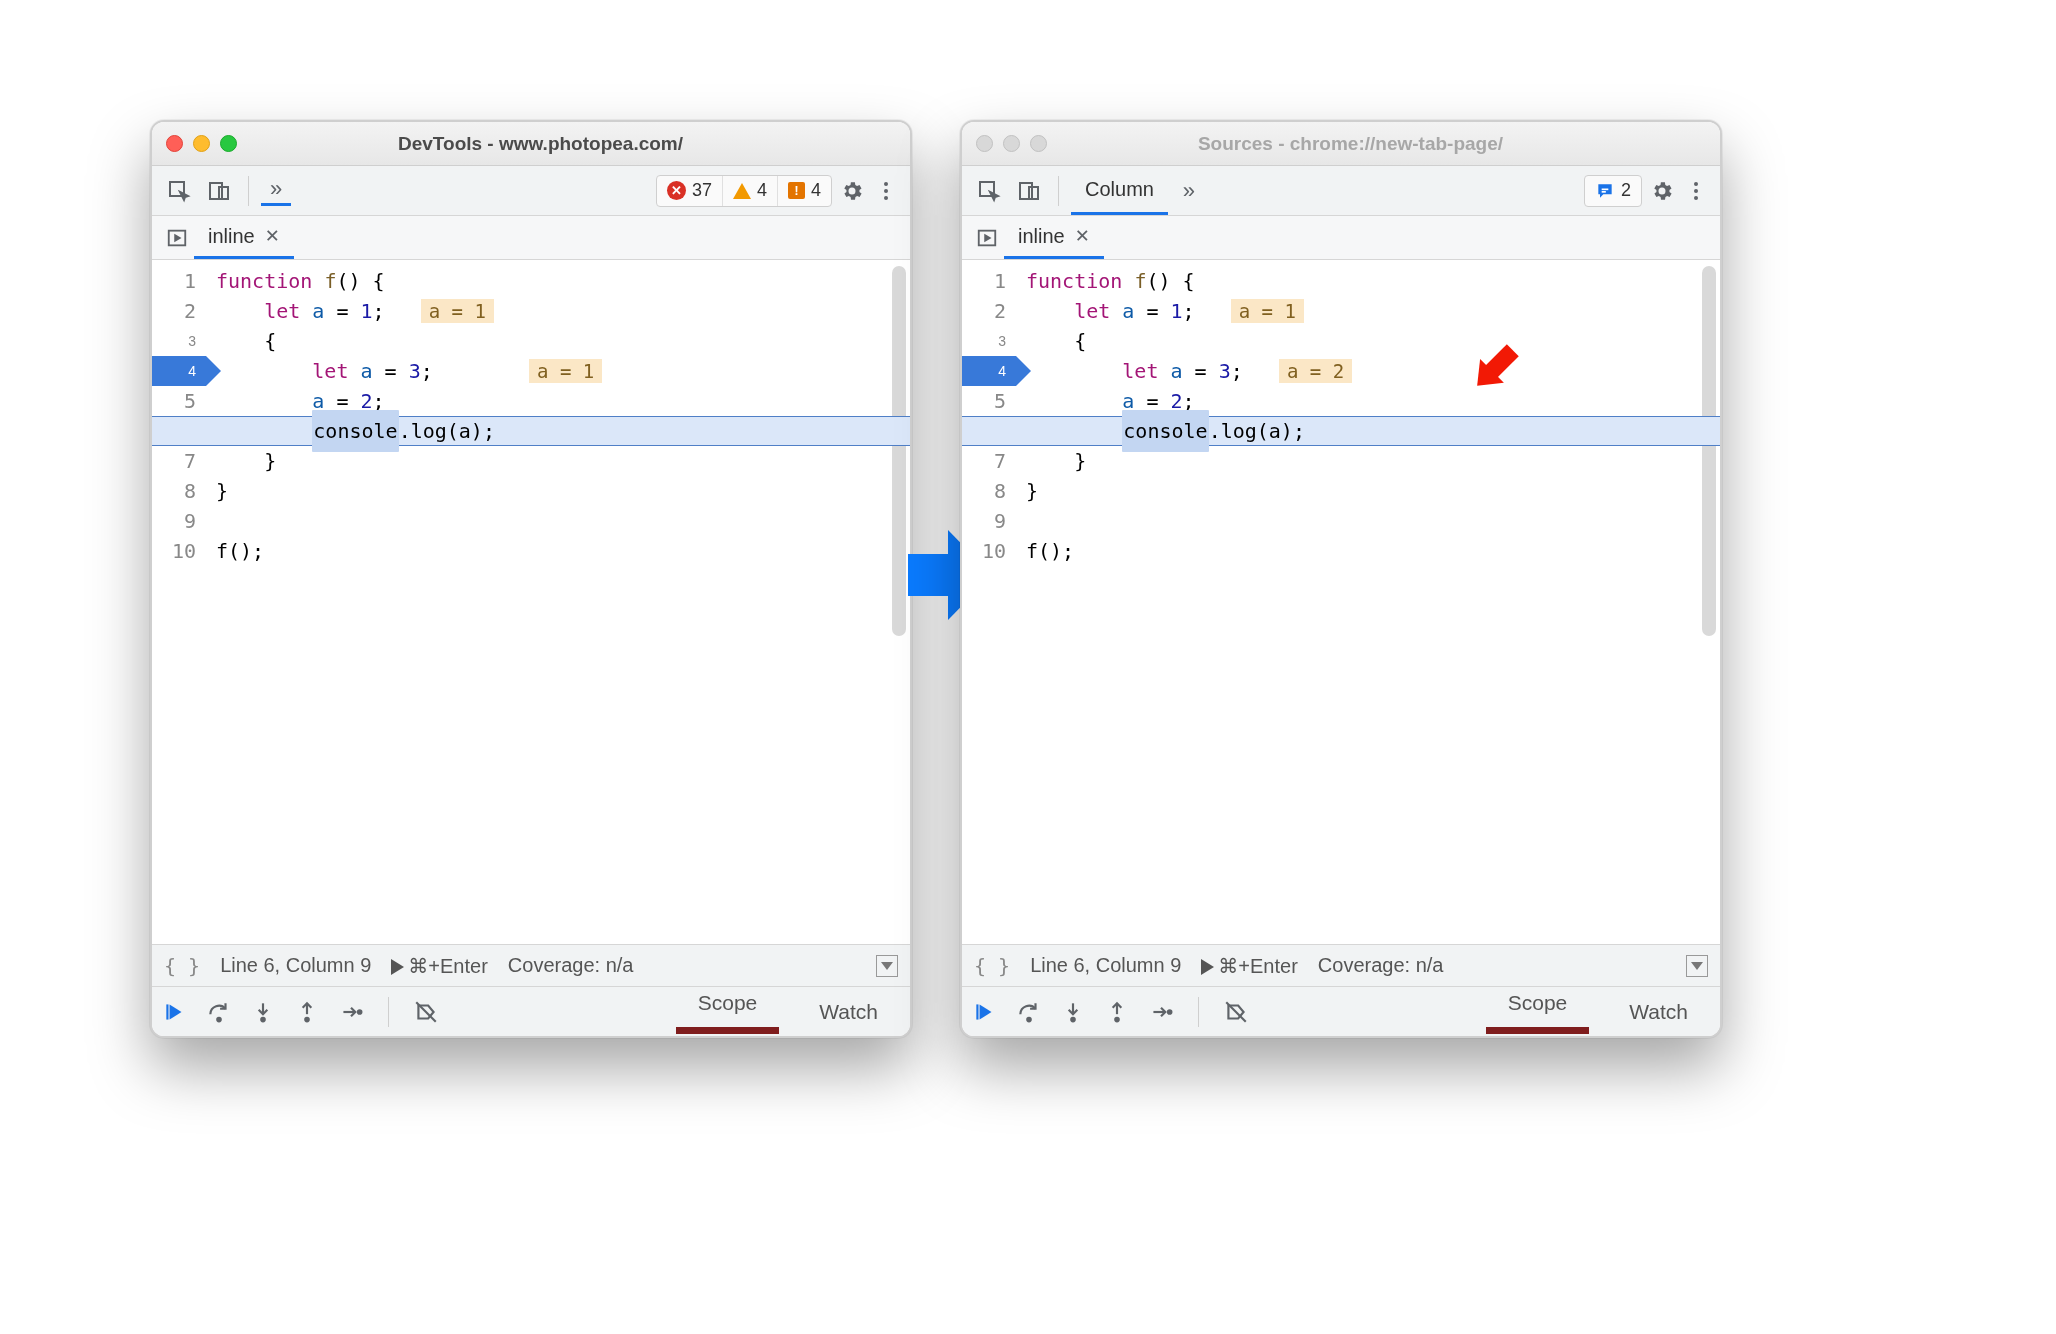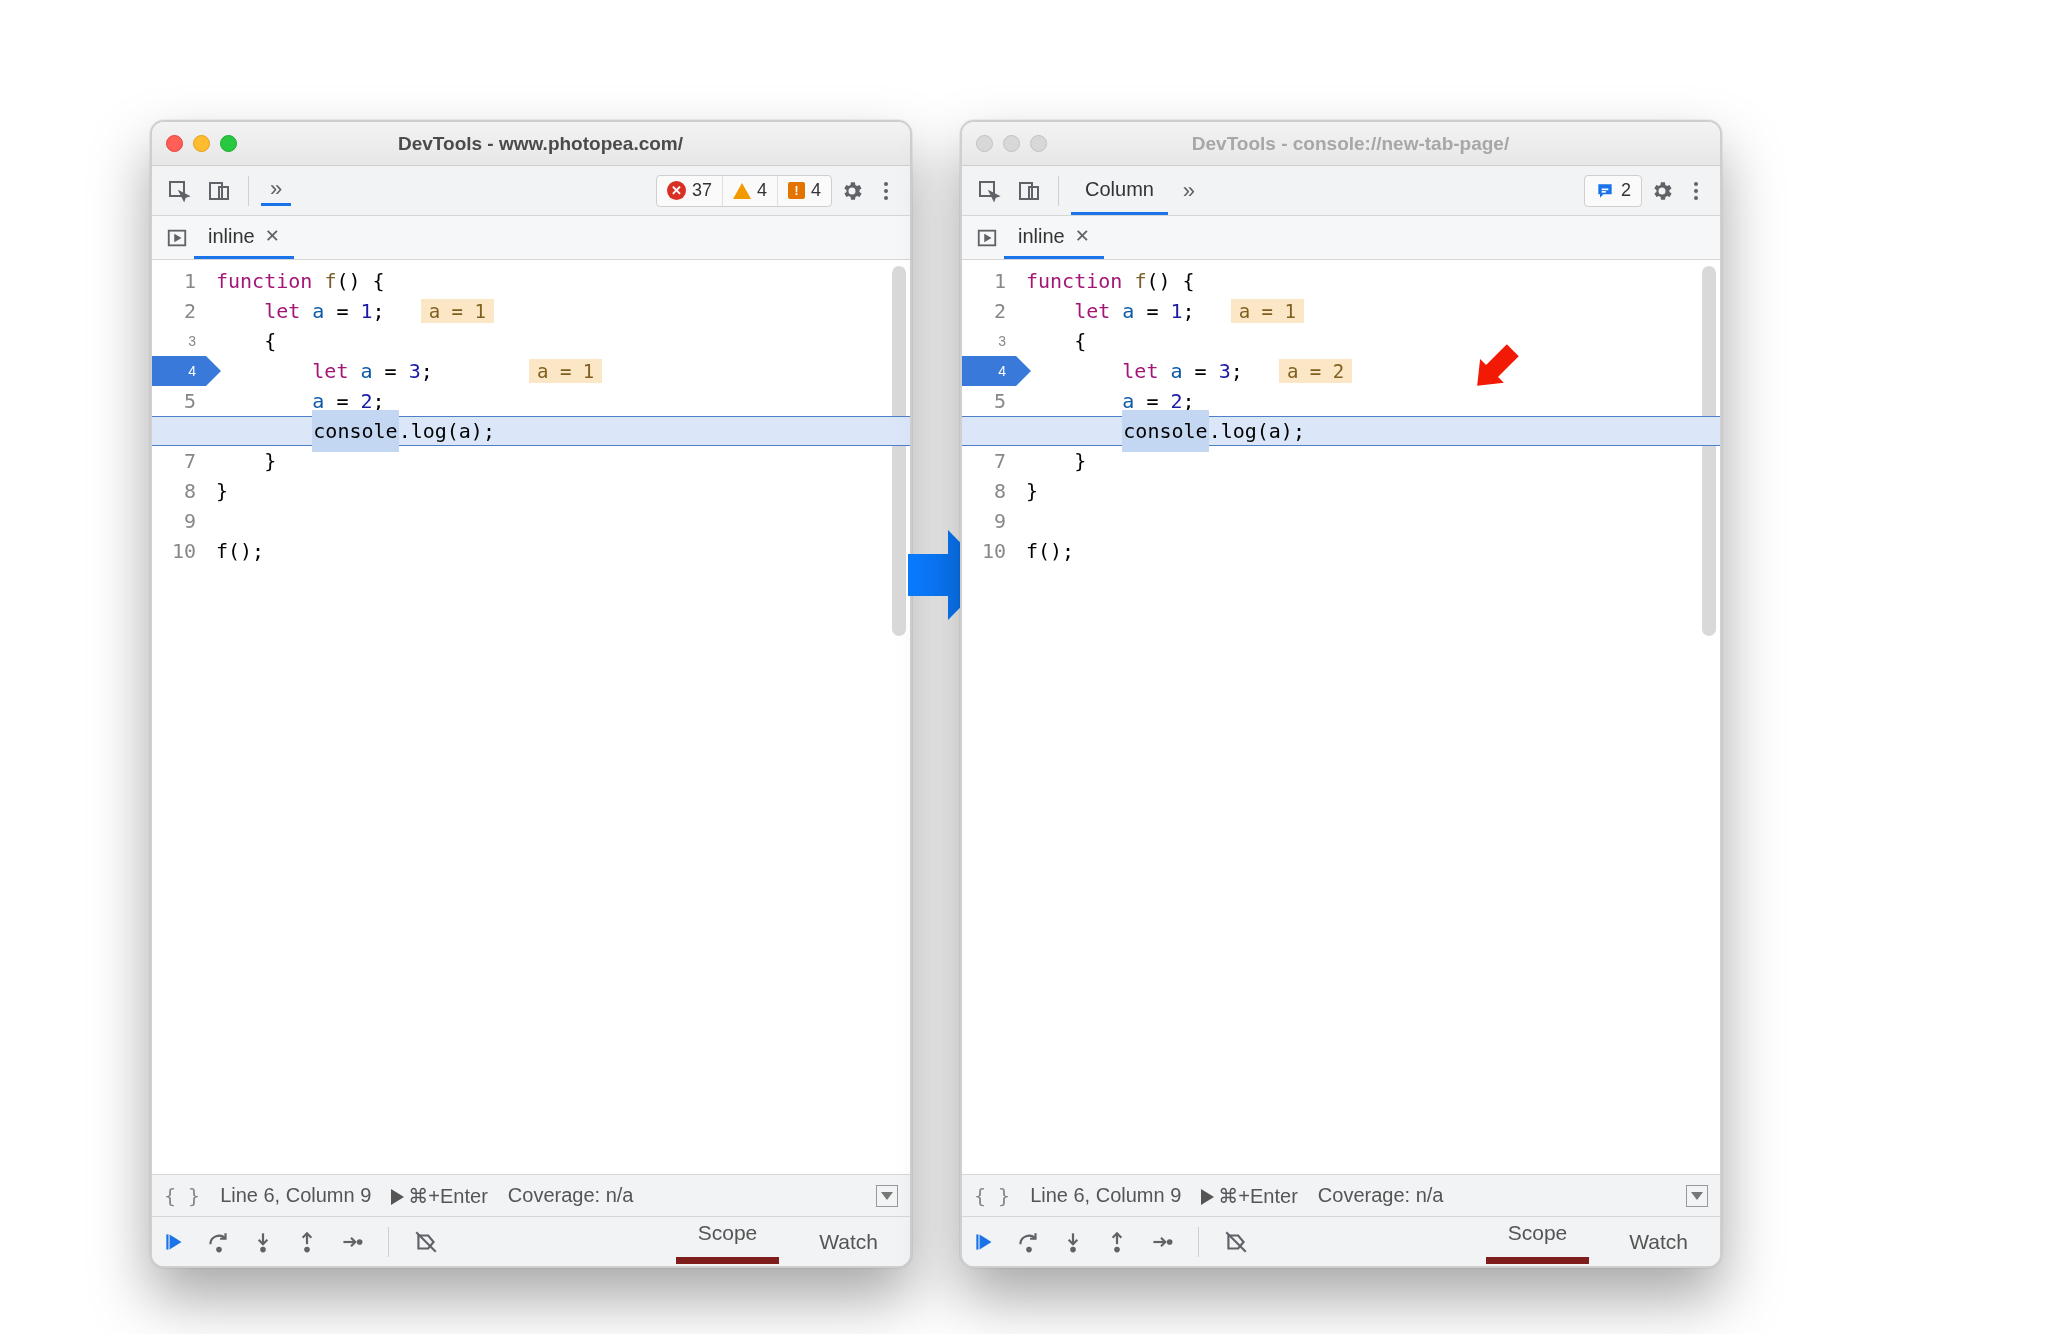--- a/index.html
+++ b/index.html
@@ -8,21 +8,21 @@
     font-size: 14px;
     background: #fff;
     width: 2056px; height: 1334px;
     position: relative;
   }
   .stage { position: absolute; left: 150px; top: 120px; width: 1750px; height: 1050px; }
 
   .win {
     position: absolute;
     width: 762px;
-    height: 1148px;
+    height: 918px;
     background: #fff;
     border: 2px solid #cfcfcf;
     border-radius: 14px;
     box-shadow: 0 30px 60px rgba(0,0,0,0.35), 0 0 0 1px rgba(0,0,0,0.05);
     overflow: hidden;
     display: flex;
     flex-direction: column;
   }
   .win.left { left: 0; top: 0; }
   .win.right { left: 810px; top: 0; }
@@ -285,21 +285,21 @@
       <div class="head"></div>
   </div>
 
   <div class="win right">
     <div class="titlebar">
       <div class="traffic">
         <div class="tl gray"></div>
         <div class="tl gray"></div>
         <div class="tl gray"></div>
       </div>
-      <div class="title dim">DevTools - console://new-tab-page/</div>
+      <div class="title dim">Sources - chrome://new-tab-page/</div>
       <div style="width:52px"></div>
     </div>
 
     <div class="toolbar">
       <div class="iconbtn">
         <svg viewBox="0 0 24 24" fill="none" stroke="currentColor" stroke-width="2">
             <rect x="3" y="3" width="14" height="14"></rect>
             <path d="M13 13 l8 4 -3 1 -1 3 -4 -8z" fill="currentColor"></path>
           </svg>
       </div>

